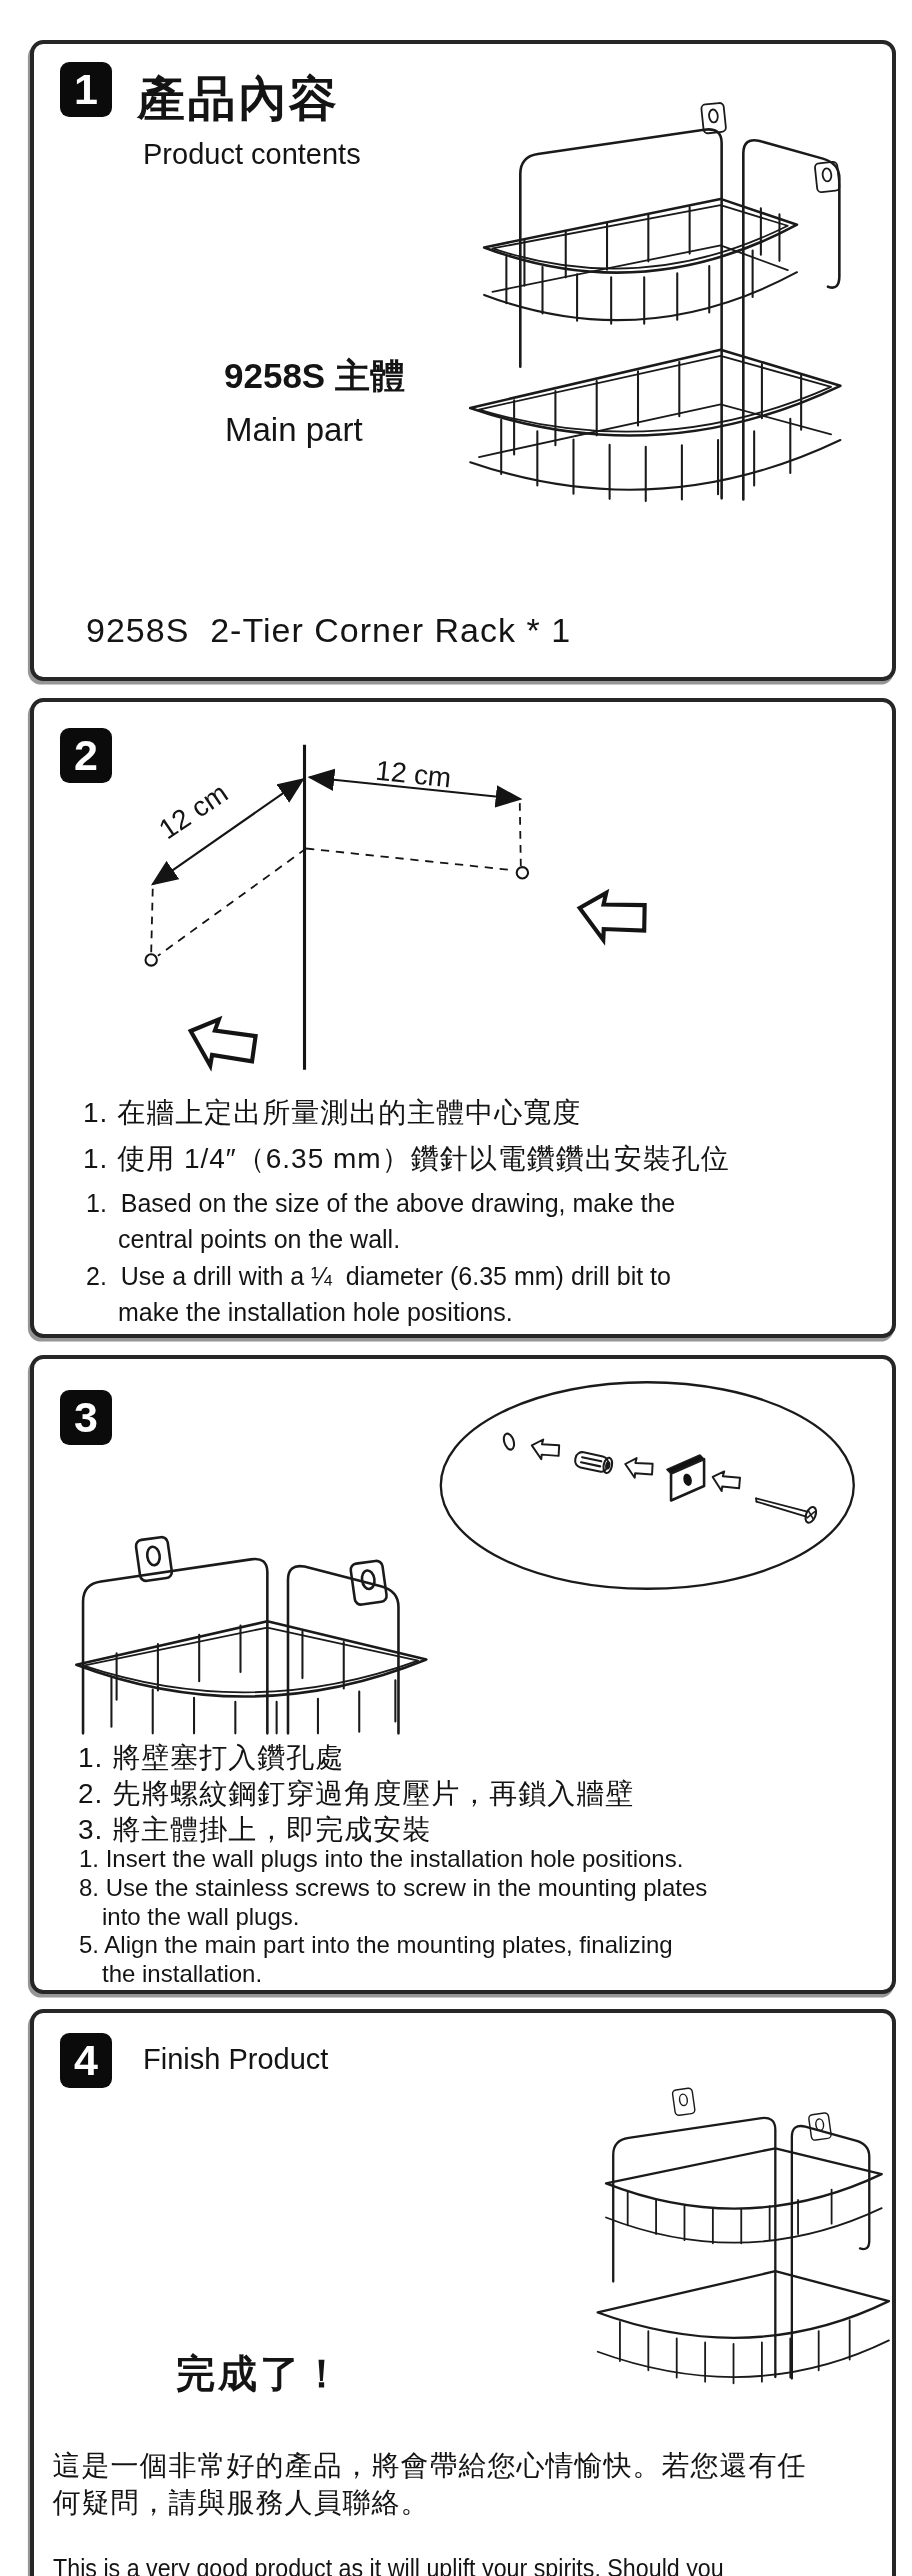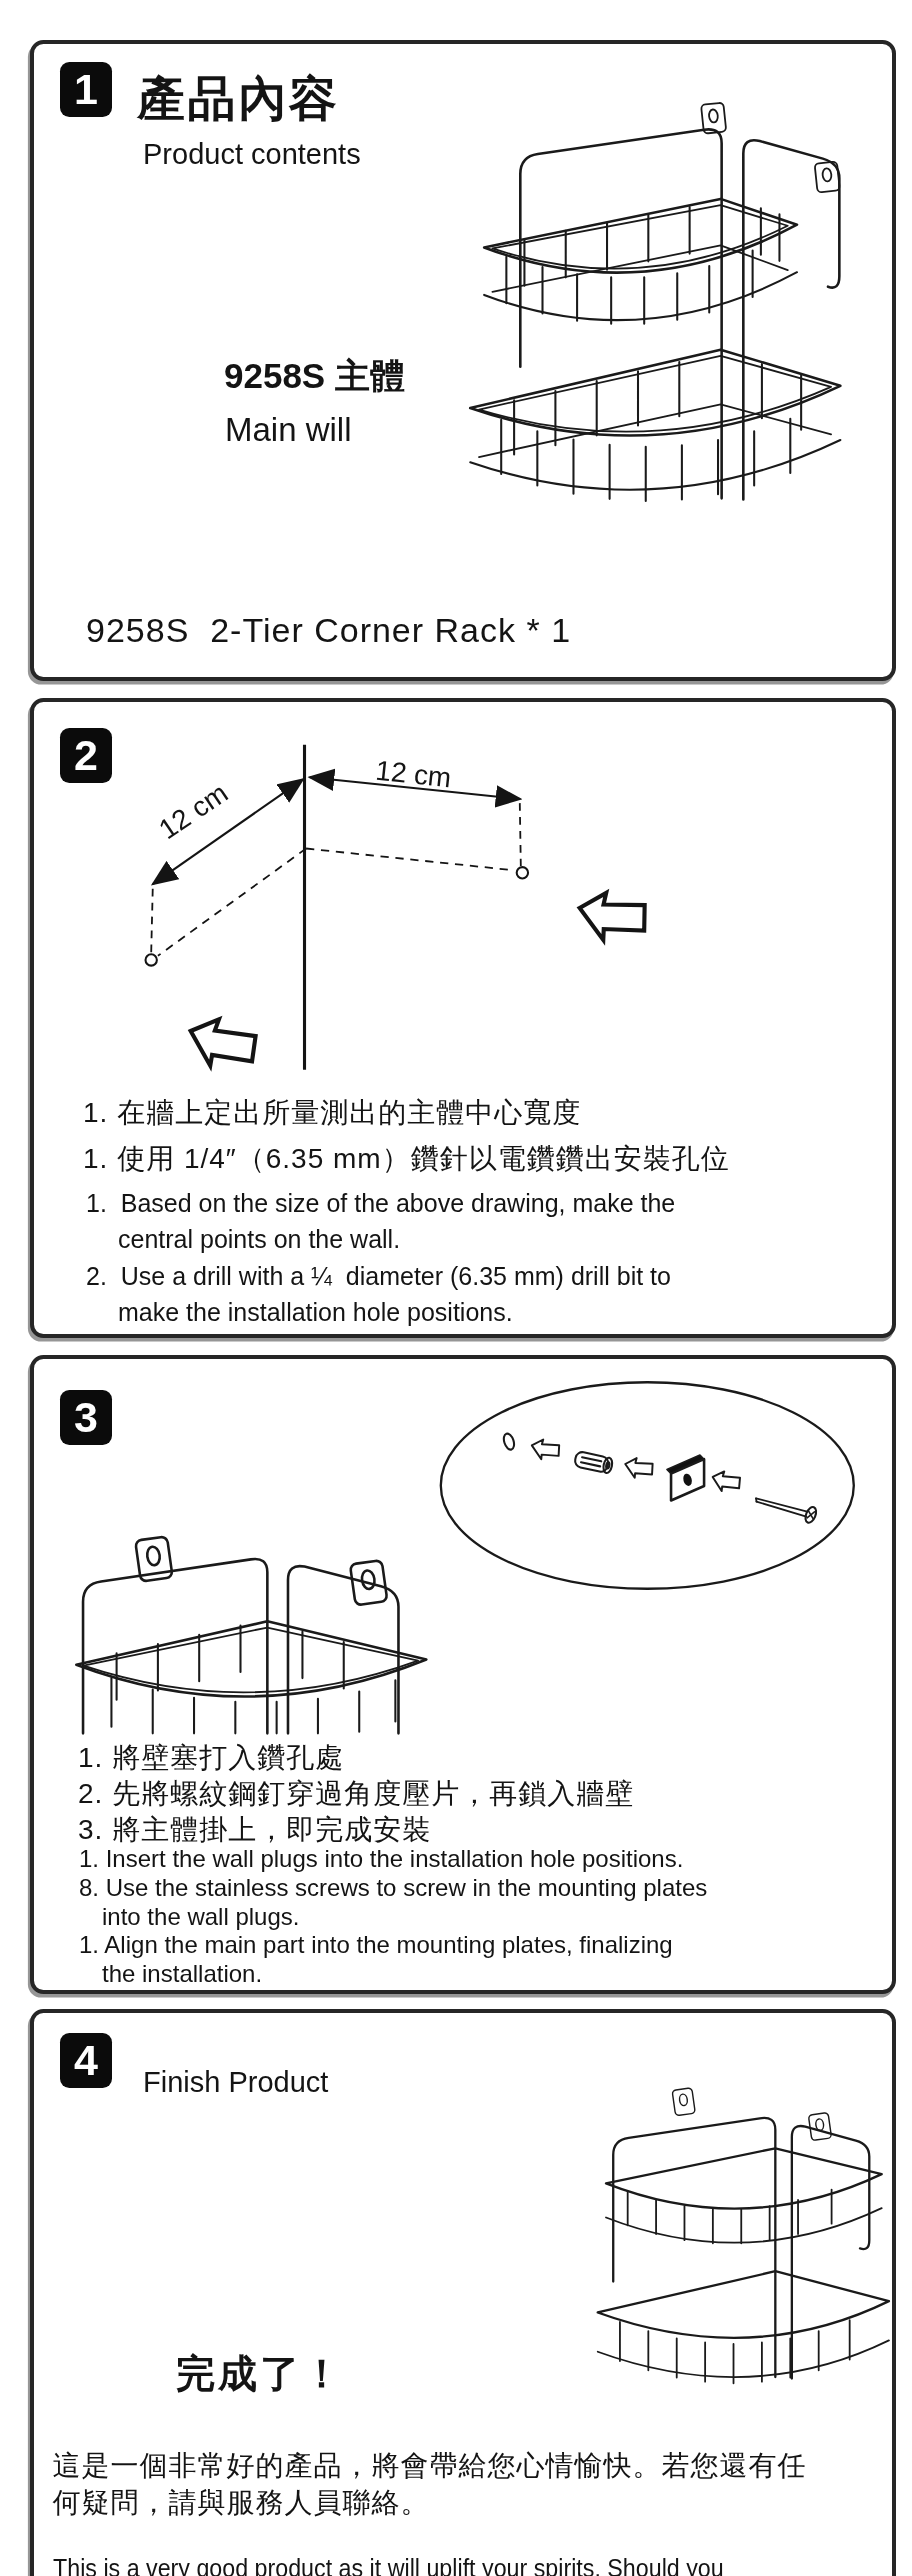--- a/index.html
+++ b/index.html
@@ -17,21 +17,21 @@
   .t{position:absolute;line-height:1.06;white-space:pre;color:#141414;}
   .zh-title{font-size:48px;font-weight:700;letter-spacing:2.6px;}
   .en-sub{font-size:29px;}
   .part-zh{font-size:35px;font-weight:700;}
   .part-en{font-size:33px;}
   .item-zh{font-size:35px;letter-spacing:4.1px;}
   .item-en{font-size:34px;letter-spacing:1px;}
   .cn-step{font-size:28px;letter-spacing:1px;}
   .en-step{font-size:25px;}
   .en-step3{font-size:24px;text-align:center;}
-  .finish-title{font-size:29px;margin-top:23px;}
+  .finish-title{font-size:29px;}
   .done{font-size:39px;font-weight:700;letter-spacing:3.1px;}
   .para-zh{font-size:28px;letter-spacing:1px;}
   .para-en{font-size:25px;transform:scaleX(0.93);transform-origin:0 0;}
   svg text{font-family:"Liberation Sans","DejaVu Sans",sans-serif;fill:#141414;}
 </style>
 </head>
 <body>
 
 <div class="page">
 
@@ -68,21 +68,21 @@
           <path d="M905 728 V833 M975 750 V855 M1045 766 V871 M1115 776 V881 M1185 780 V885 M1255 777 V882 M1325 767 V872 M1395 750 V855 M1465 726 V831" stroke-width="4"></path>
           <path d="M930 690 V795 M1010 672 V777 M1090 653 V758 M1170 634 V739 M1250 616 V721 M1410 620 V725 M1486 642 V747" stroke-width="4"></path>
           <path d="M862 800 L1330 698 L1544 756" stroke-width="3.5"></path>
         </g>
       </g>
     </svg>
     <div class="badge" style="top:17.5px">1</div>
     <div class="t zh-title" style="left:103px;top:30px">產品內容</div>
     <div class="t en-sub" style="left:109px;top:95px">Product contents</div>
     <div class="t part-zh" style="left:190px;top:313px">9258S 主體</div>
-    <div class="t part-en" style="left:191px;top:369px">Main will</div>
+    <div class="t part-en" style="left:191px;top:369px">Main part</div>
     <div class="t item-en" style="left:52px;top:568px">9258S  2-Tier Corner Rack * 1</div>
   </section>
 
   <section class="panel p2">
     <svg class="art" viewBox="0 0 1662 1225" preserveAspectRatio="none">
       <defs>
         <marker id="ah2" viewBox="0 0 12 10" refX="11" refY="5" markerWidth="13" markerHeight="11" orient="auto-start-reverse">
           <path d="M0 0 L12 5 L0 10 Z" fill="#141414"></path>
         </marker>
       </defs>
@@ -169,21 +169,21 @@
         </g>
       </g>
     </svg>
     <div class="badge" style="top:31px">3</div>
     <div class="t cn-step" style="left:44px;top:384px">1. 將壁塞打入鑽孔處</div>
     <div class="t cn-step" style="left:44px;top:420px">2. 先將螺紋鋼釘穿過角度壓片，再鎖入牆壁</div>
     <div class="t cn-step" style="left:44px;top:456px">3. 將主體掛上，即完成安裝</div>
     <div class="t en-step3" style="left:45px;top:487px">1. Insert the wall plugs into the installation hole positions.</div>
     <div class="t en-step3" style="left:45px;top:516px">8. Use the stainless screws to screw in the mounting plates</div>
     <div class="t en-step3" style="left:68px;top:545px">into the wall plugs.</div>
-    <div class="t en-step3" style="left:45px;top:573px">1. Align the main part into the mounting plates, finalizing</div>
+    <div class="t en-step3" style="left:45px;top:573px">5. Align the main part into the mounting plates, finalizing</div>
     <div class="t en-step3" style="left:68px;top:602px">the installation.</div>
   </section>
 
   <section class="panel p4">
     <svg class="art" viewBox="0 0 1662 1222" preserveAspectRatio="none">
       <g stroke="#1a1a1a" stroke-width="4.5" fill="none" stroke-linecap="round" stroke-linejoin="round">
         <g transform="translate(1236,150) rotate(-8) scale(0.62)">
           <rect x="0" y="0" width="62" height="80" rx="12"></rect>
             <ellipse cx="31" cy="34" rx="12" ry="18"></ellipse>
         </g>

